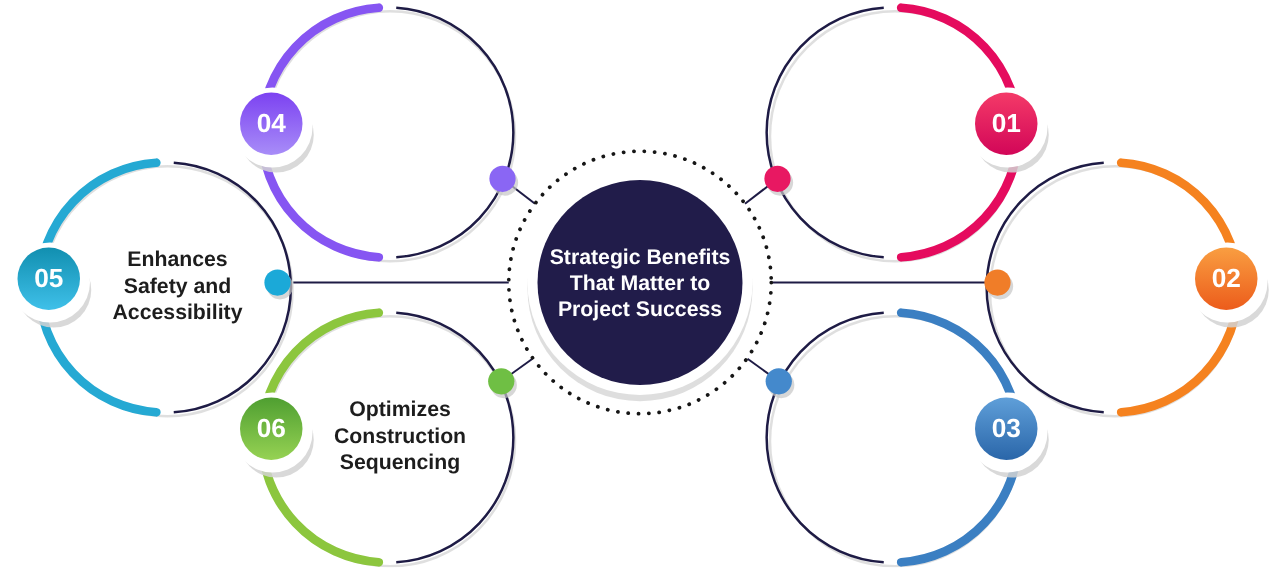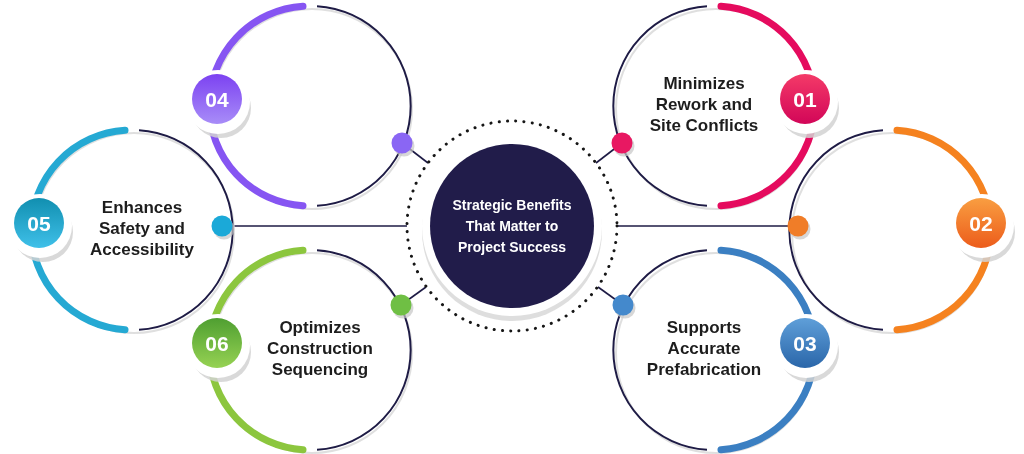--- a/index.html
+++ b/index.html
@@ -29,21 +29,21 @@
     position:absolute;width:180px;height:110px;
     display:flex;align-items:center;justify-content:center;
     text-align:center;
     font-size:17px;line-height:21px;font-weight:700;color:#1d1d1d;
     white-space:pre-line;
   }
   .center-label{
     position:absolute;left:417px;top:176px;width:190px;height:100px;
     display:flex;align-items:center;justify-content:center;
     text-align:center;
-    font-size:14px;line-height:21px;font-weight:700;color:#ffffff;
+    font-size:17px;line-height:21px;font-weight:700;color:#ffffff;
     white-space:pre-line;
   }
 </style>
 </head>
 <body>
 
 <div class="stage">
 
 <svg width="1024" height="454" viewBox="0 0 1024 454">
   <defs>
@@ -183,26 +183,20 @@
     <circle cx="512" cy="231" r="90" fill="#d8d8d8" opacity="0.85"></circle>
     <circle cx="512" cy="226" r="90" fill="#ffffff"></circle>
     <circle cx="512" cy="226" r="82" fill="#211c4a"></circle>
   </g>
 </svg>
 
   <div class="center-label">Strategic Benefits
 That Matter to
 Project Success</div>
 
-  <div class="node-label" style="left:614px;top:49px;">Minimizes
-Rework and
-Site Conflicts</div>
-  <div class="node-label" style="left:614px;top:293px;">Supports
-Accurate
-Prefabrication</div>
   <div class="node-label" style="left:230px;top:293px;">Optimizes
 Construction
 Sequencing</div>
   <div class="node-label" style="left:52px;top:173px;">Enhances
 Safety and
 Accessibility</div>
 
 </div>
 
 </body></html>

